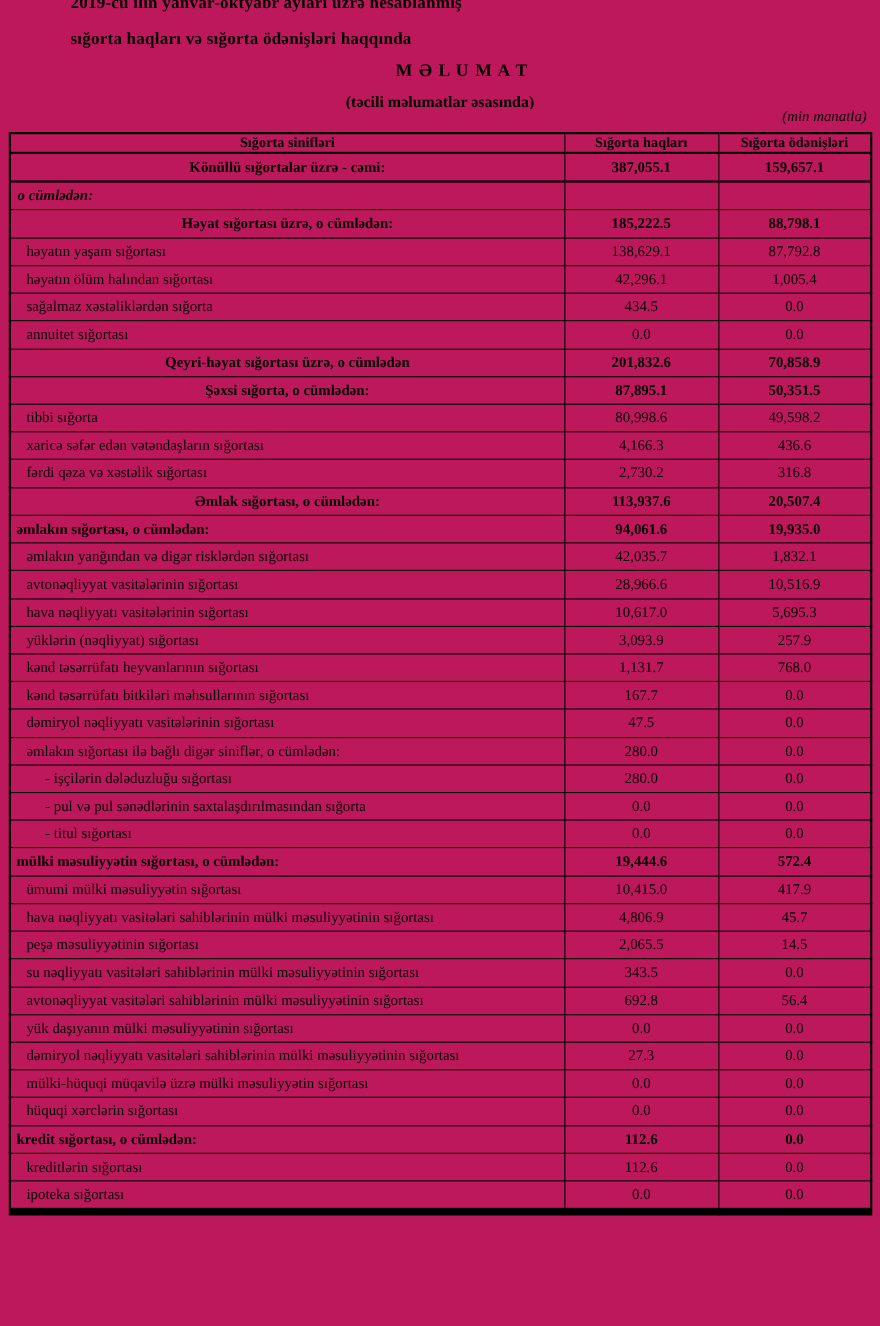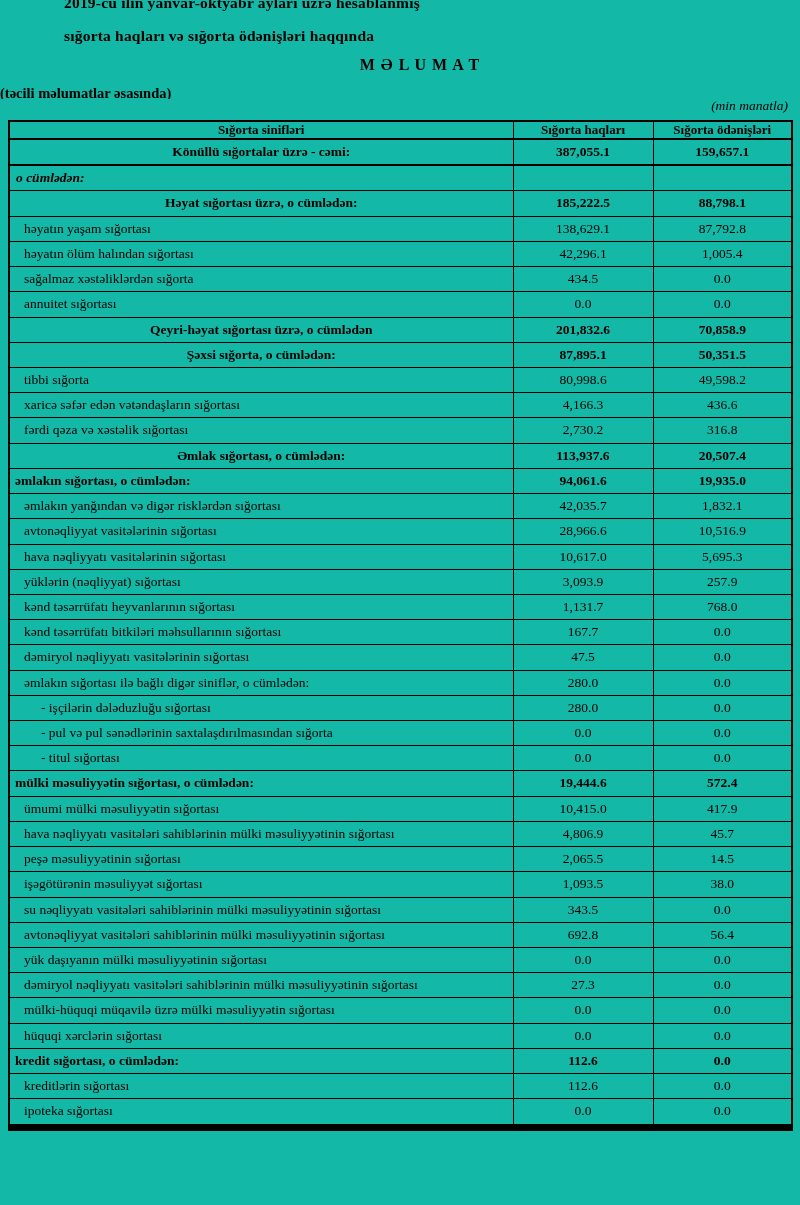--- a/index.html
+++ b/index.html
@@ -1,40 +1,40 @@
 <!DOCTYPE html>
 <html><head>
 <meta charset="utf-8">
 <style>
   * { box-sizing: border-box; }
   html, body { margin: 0; padding: 0; background: #ffffff; }
   .page {
     position: relative;
     width: 800px;
     height: 1205px;
-    background: #14b8a6;
+    background: #be185d;
     overflow: hidden;
     font-family: "Liberation Serif", "DejaVu Serif", serif;
     color: #000;
   }
   .title-line1 {
     position: absolute; top: -6px; left: 64px;
     font-size: 15.5px; font-weight: bold; letter-spacing: 0.2px;
   }
   .title-line2 {
     position: absolute; top: 27px; left: 64px;
     font-size: 15.5px; font-weight: bold; letter-spacing: 0.2px;
   }
   .title-melumat {
     position: absolute; top: 56px; left: 0; width: 840px;
     text-align: center; font-size: 16px; font-weight: bold; letter-spacing: 1px;
   }
   .title-sub {
     position: absolute; top: 84px; left: 0; width: 800px;
-    text-align: left; font-size: 14.5px; font-weight: bold;
+    text-align: center; font-size: 14.5px; font-weight: bold;
     height: 15px; overflow: hidden; line-height: 18px;
   }
   .unit-note {
     position: absolute; top: 98px; right: 12px;
     font-size: 13.5px; font-style: italic;
   }
   .table-wrap {
     position: absolute; top: 120px; left: 8px; width: 783px;
   }
   table.ins {
@@ -243,25 +243,20 @@
             <td class="c-label">hava nəqliyyatı vasitələri sahiblərinin mülki məsuliyyətinin sığortası</td>
             <td class="c-num">4,806.9</td>
             <td class="c-num">45.7</td>
           </tr>
           <tr class="row-item">
             <td class="c-label">peşə məsuliyyətinin sığortası</td>
             <td class="c-num">2,065.5</td>
             <td class="c-num">14.5</td>
           </tr>
           <tr class="row-item">
-            <td class="c-label">işəgötürənin məsuliyyət sığortası</td>
-            <td class="c-num">1,093.5</td>
-            <td class="c-num">38.0</td>
-          </tr>
-          <tr class="row-item">
             <td class="c-label">su nəqliyyatı vasitələri sahiblərinin mülki məsuliyyətinin sığortası</td>
             <td class="c-num">343.5</td>
             <td class="c-num">0.0</td>
           </tr>
           <tr class="row-item">
             <td class="c-label">avtonəqliyyat vasitələri sahiblərinin mülki məsuliyyətinin sığortası</td>
             <td class="c-num">692.8</td>
             <td class="c-num">56.4</td>
           </tr>
           <tr class="row-item">

